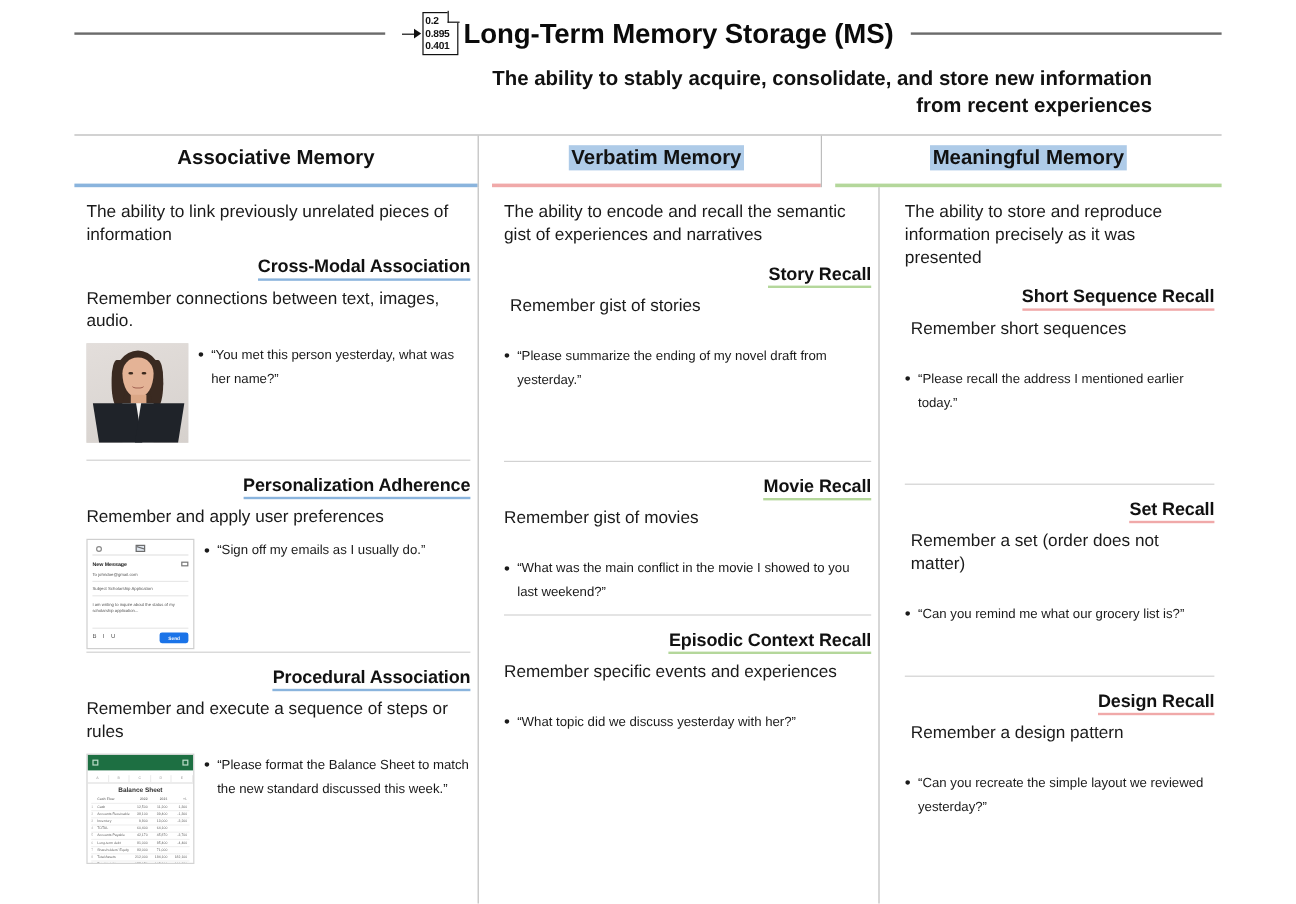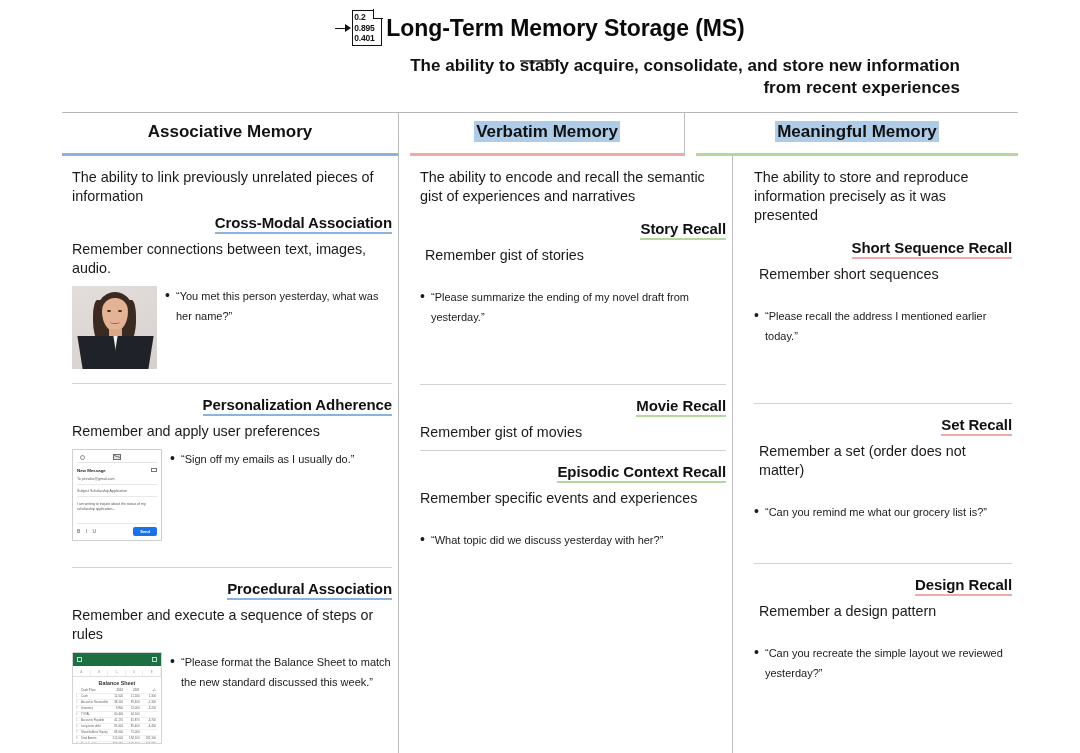--- a/index.html
+++ b/index.html
@@ -23,21 +23,20 @@
 
   
   .title-row {
     display: flex;
     align-items: center;
     justify-content: center;
     gap: 14px;
     padding: 10px 62px 0 62px;
     box-sizing: border-box;
     height: 46px;
-    flex-direction: column;
   }
   .title-rule {
     flex: 1 1 auto;
     height: 0;
     border-top: 2px solid #6b6b6b;
     min-width: 40px;
   }
   .title-block {
     display: flex;
     align-items: center;
@@ -556,21 +555,21 @@
                 <div class="em-body">I am writing to inquire about the status of my scholarship application...</div>
                 <div class="em-footer">
                   <span class="em-tools">B  I  U</span>
                   <span class="em-send">Send</span>
                 </div>
               </div>
               <div class="quote">“Sign off my emails as I usually do.”</div>
             </div>
           </div>
 
-          <div class="subsec with-rule" style="margin-top:26px">
+          <div class="subsec with-rule" style="margin-top:2px">
             <div class="subhead-wrap">
               <span class="subhead" style="border-bottom-color:#8ab4dd">Procedural Association</span>
             </div>
             <p class="desc">Remember and execute a sequence of steps or rules</p>
             <div class="example-row">
               <div class="thumb thumb-sheet">
                 <div class="sh-green">
                   <span class="sh-gbox"></span>
                   <span class="sh-gbox"></span>
                 </div>
@@ -673,20 +672,23 @@
             <div class="example-row" style="margin-top:22px">
               <div class="quote">“Please summarize the ending of my novel draft from yesterday.”</div>
             </div>
           </div>
 
           <div class="subsec with-rule" style="margin-top:57px">
             <div class="subhead-wrap">
               <span class="subhead" style="border-bottom-color:#b4d79b">Movie Recall</span>
             </div>
             <p class="desc">Remember gist of movies</p>
+            <div class="example-row" style="margin-top:22px">
+              <div class="quote">“What was the main conflict in the movie I showed to you last weekend?”</div>
+            </div>
           </div>
 
           <div class="subsec with-rule" style="">
             <div class="subhead-wrap">
               <span class="subhead" style="border-bottom-color:#b4d79b">Episodic Context Recall</span>
             </div>
             <p class="desc">Remember specific events and experiences</p>
             <div class="example-row" style="margin-top:22px">
               <div class="quote">“What topic did we discuss yesterday with her?”</div>
             </div>

